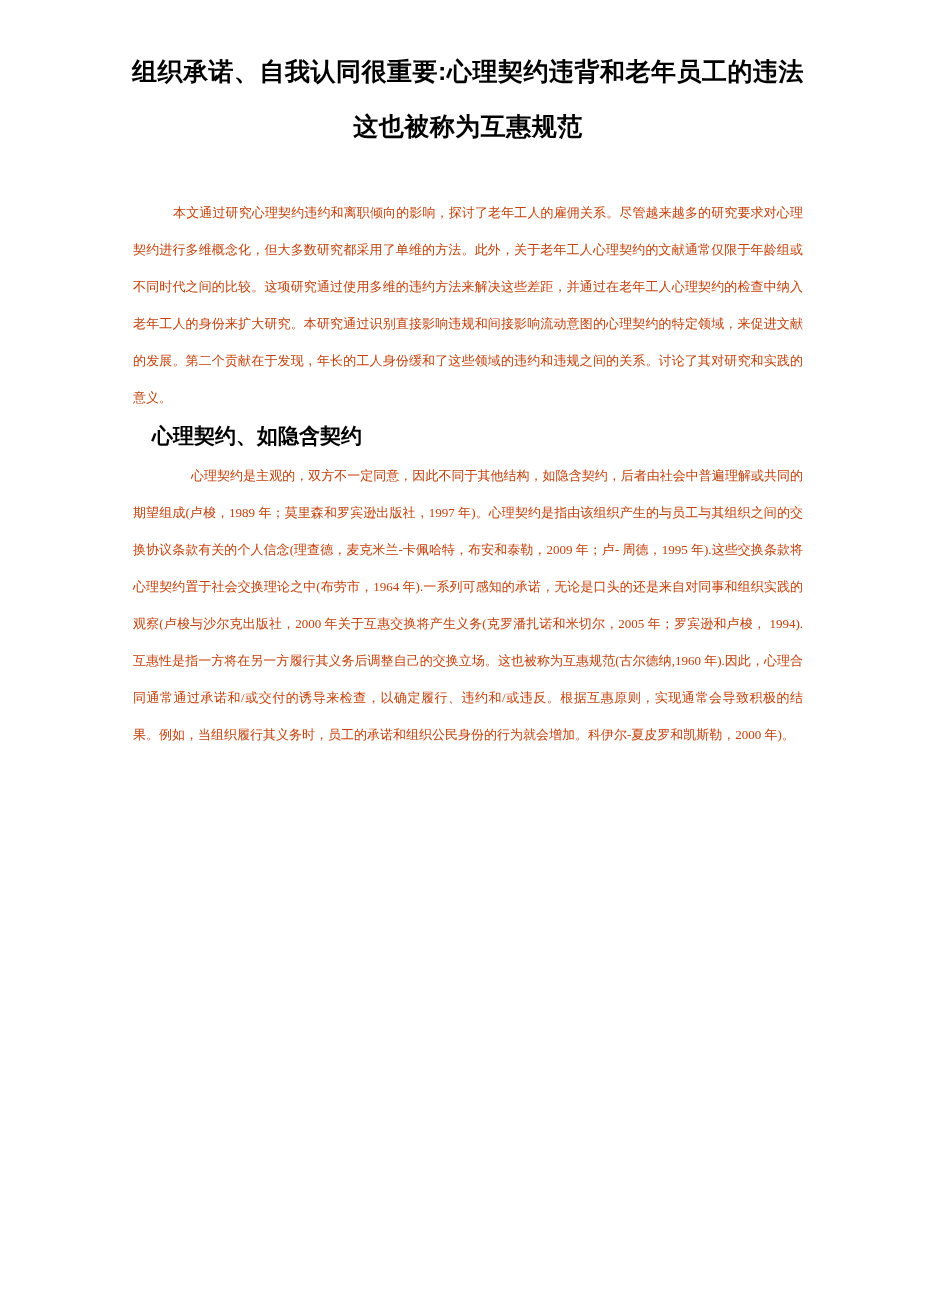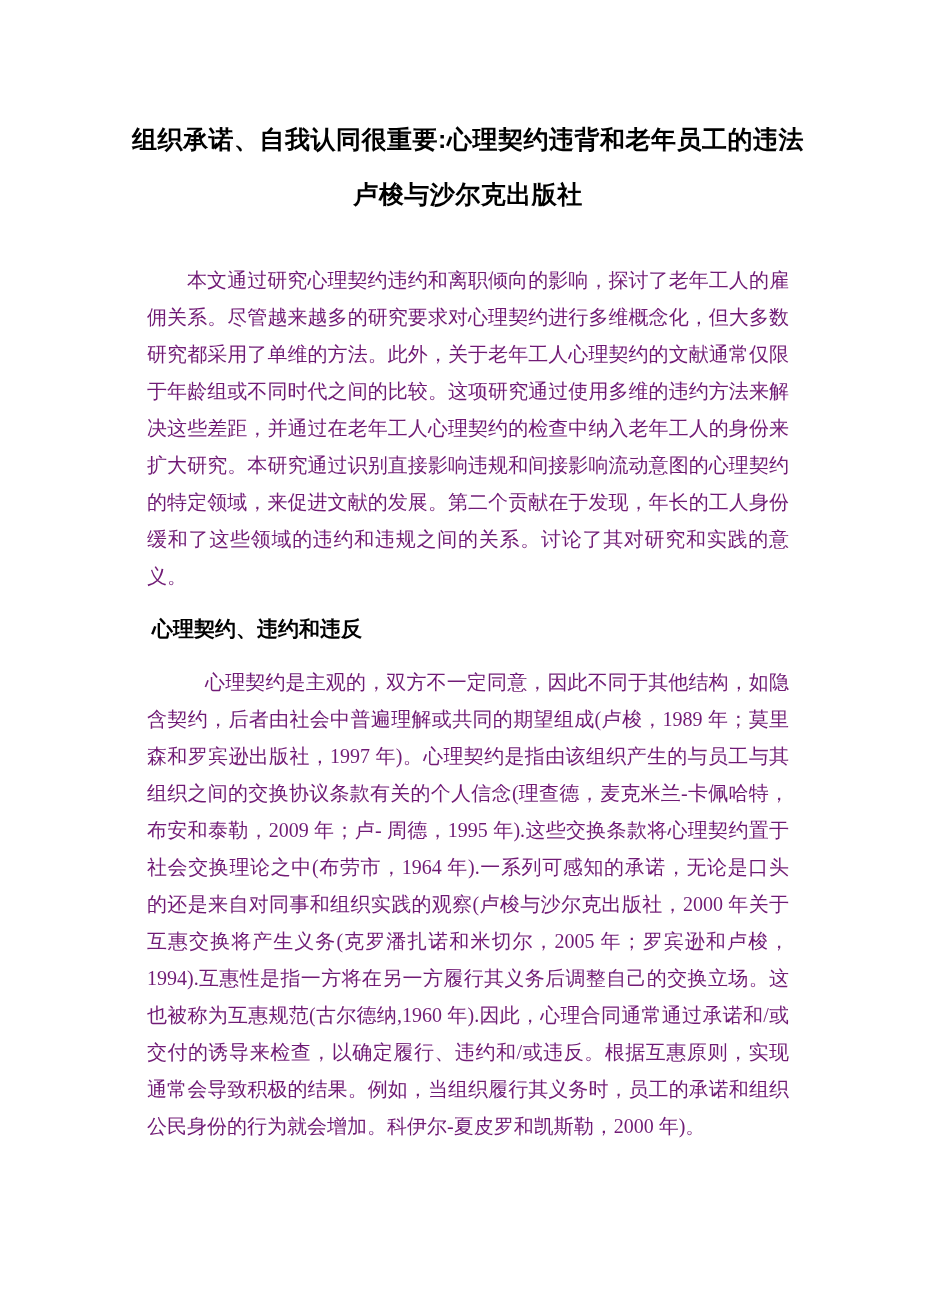--- a/index.html
+++ b/index.html
@@ -18,35 +18,35 @@
     font-family: "Liberation Serif", "DejaVu Serif", serif;
   }
   .content {
     position: absolute;
     left: 131px;
     top: 0;
     width: 674px;
   }
   .doc-title {
     margin: 0;
-    padding-top: 112px;
+    padding-top: 44px;
     font-family: "Liberation Sans", "DejaVu Sans", sans-serif;
     font-weight: bold;
     font-size: 25px;
     line-height: 55px;
     text-align: center;
     letter-spacing: 0.5px;
     color: #000000;
   }
   .para {
-    margin: 16px;
-    font-size: 20px;
+    margin: 2px;
+    font-size: 13px;
     line-height: 37px;
     text-align: justify;
-    color: #701a75;
+    color: #c2410c;
   }
   .para-abstract {
     margin-top: 40px;
     text-indent: 40px;
   }
   .section-heading {
     margin: 0;
     padding-left: 21px;
     font-size: 21px;
     line-height: 37px;
@@ -58,24 +58,24 @@
   }
 </style>
 </head>
 <body>
 
 <div class="page">
   <div class="content">
 
     <h1 class="doc-title">
       <div class="doc-title-line">组织承诺、自我认同很重要:心理契约违背和老年员工的违法</div>
-      <div class="doc-title-line">卢梭与沙尔克出版社</div>
+      <div class="doc-title-line">这也被称为互惠规范</div>
     </h1>
 
     <p class="para para-abstract">本文通过研究心理契约违约和离职倾向的影响，探讨了老年工人的雇佣关系。尽管越来越多的研究要求对心理契约进行多维概念化，但大多数研究都采用了单维的方法。此外，关于老年工人心理契约的文献通常仅限于年龄组或不同时代之间的比较。这项研究通过使用多维的违约方法来解决这些差距，并通过在老年工人心理契约的检查中纳入老年工人的身份来扩大研究。本研究通过识别直接影响违规和间接影响流动意图的心理契约的特定领域，来促进文献的发展。第二个贡献在于发现，年长的工人身份缓和了这些领域的违约和违规之间的关系。讨论了其对研究和实践的意义。</p>
 
-    <h2 class="section-heading">心理契约、违约和违反</h2>
+    <h2 class="section-heading">心理契约、如隐含契约</h2>
 
     <p class="para para-body">心理契约是主观的，双方不一定同意，因此不同于其他结构，如隐含契约，后者由社会中普遍理解或共同的期望组成(卢梭，1989 年；莫里森和罗宾逊出版社，1997 年)。心理契约是指由该组织产生的与员工与其组织之间的交换协议条款有关的个人信念(理查德，麦克米兰-卡佩哈特，布安和泰勒，2009 年；卢- 周德，1995 年).这些交换条款将心理契约置于社会交换理论之中(布劳市，1964 年).一系列可感知的承诺，无论是口头的还是来自对同事和组织实践的观察(卢梭与沙尔克出版社，2000 年关于互惠交换将产生义务(克罗潘扎诺和米切尔，2005 年；罗宾逊和卢梭， 1994).互惠性是指一方将在另一方履行其义务后调整自己的交换立场。这也被称为互惠规范(古尔德纳,1960 年).因此，心理合同通常通过承诺和/或交付的诱导来检查，以确定履行、违约和/或违反。根据互惠原则，实现通常会导致积极的结果。例如，当组织履行其义务时，员工的承诺和组织公民身份的行为就会增加。科伊尔-夏皮罗和凯斯勒，2000 年)。</p>
 
 
   </div>
 </div>
 
 </body></html>

